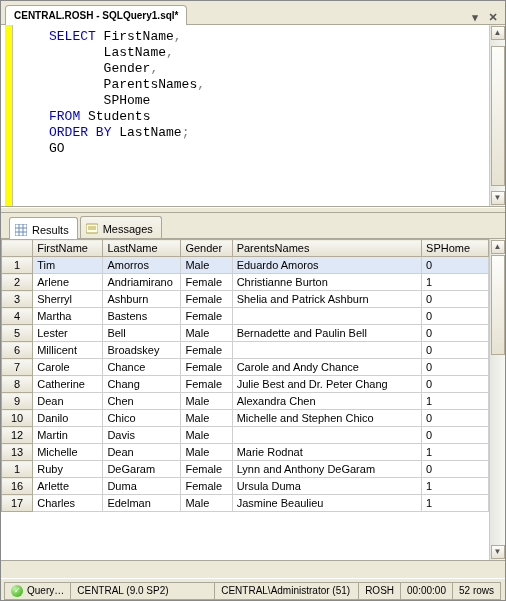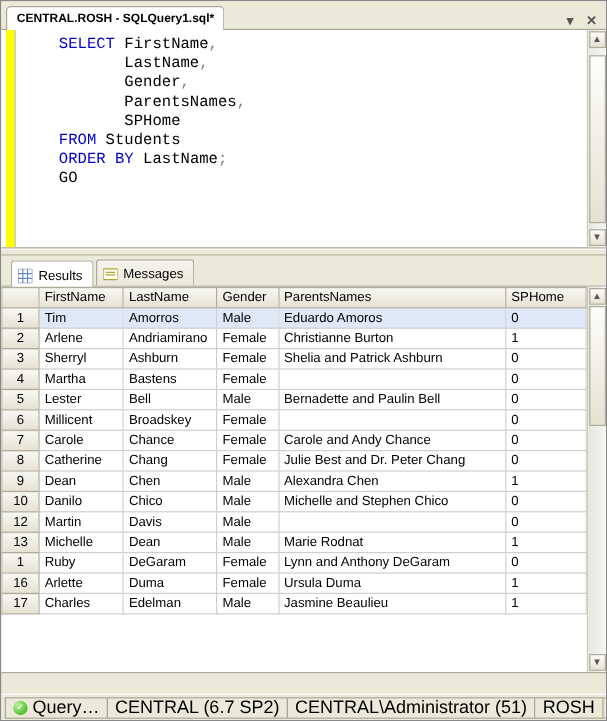--- a/index.html
+++ b/index.html
@@ -167,22 +167,22 @@
   col.gd   { width:46px; }
   col.pn   { width:170px; }
   col.sp   { width:60px; }
 
   
   .status {
     position:absolute; left:0; right:0; bottom:0;
     height:22px;
     background:#ece9d8;
     border-top:1px solid #fff;
-    display:flex; align-items:center;
-    font-size:15px;
+    display:flex; align-items:flex-end;
+    font-size:10px;
     padding:0 4px;
     gap:0;
   }
   .status .cell {
     border:1px solid #aca899;
     height:18px; line-height:16px;
     padding:0 6px;
     background:#ece9d8;
     margin-left:-1px;
     display:flex;align-items:center;
@@ -405,18 +405,18 @@
     <div style="flex:1"></div>
     <div class="sbtn">▼</div>
   </div>
 </div>
 
 <div class="status">
   <div class="cell">
     <span class="ok-circle"></span>
     <span>Query…</span>
   </div>
-  <div class="cell flex">CENTRAL (6.7 SP2)</div>
+  <div class="cell flex">CENTRAL (9.0 SP2)</div>
   <div class="cell flex">CENTRAL\Administrator (51)</div>
   <div class="cell">ROSH</div>
   <div class="cell">00:00:00</div>
   <div class="cell">52 rows</div>
 </div>
 
 </body></html>

